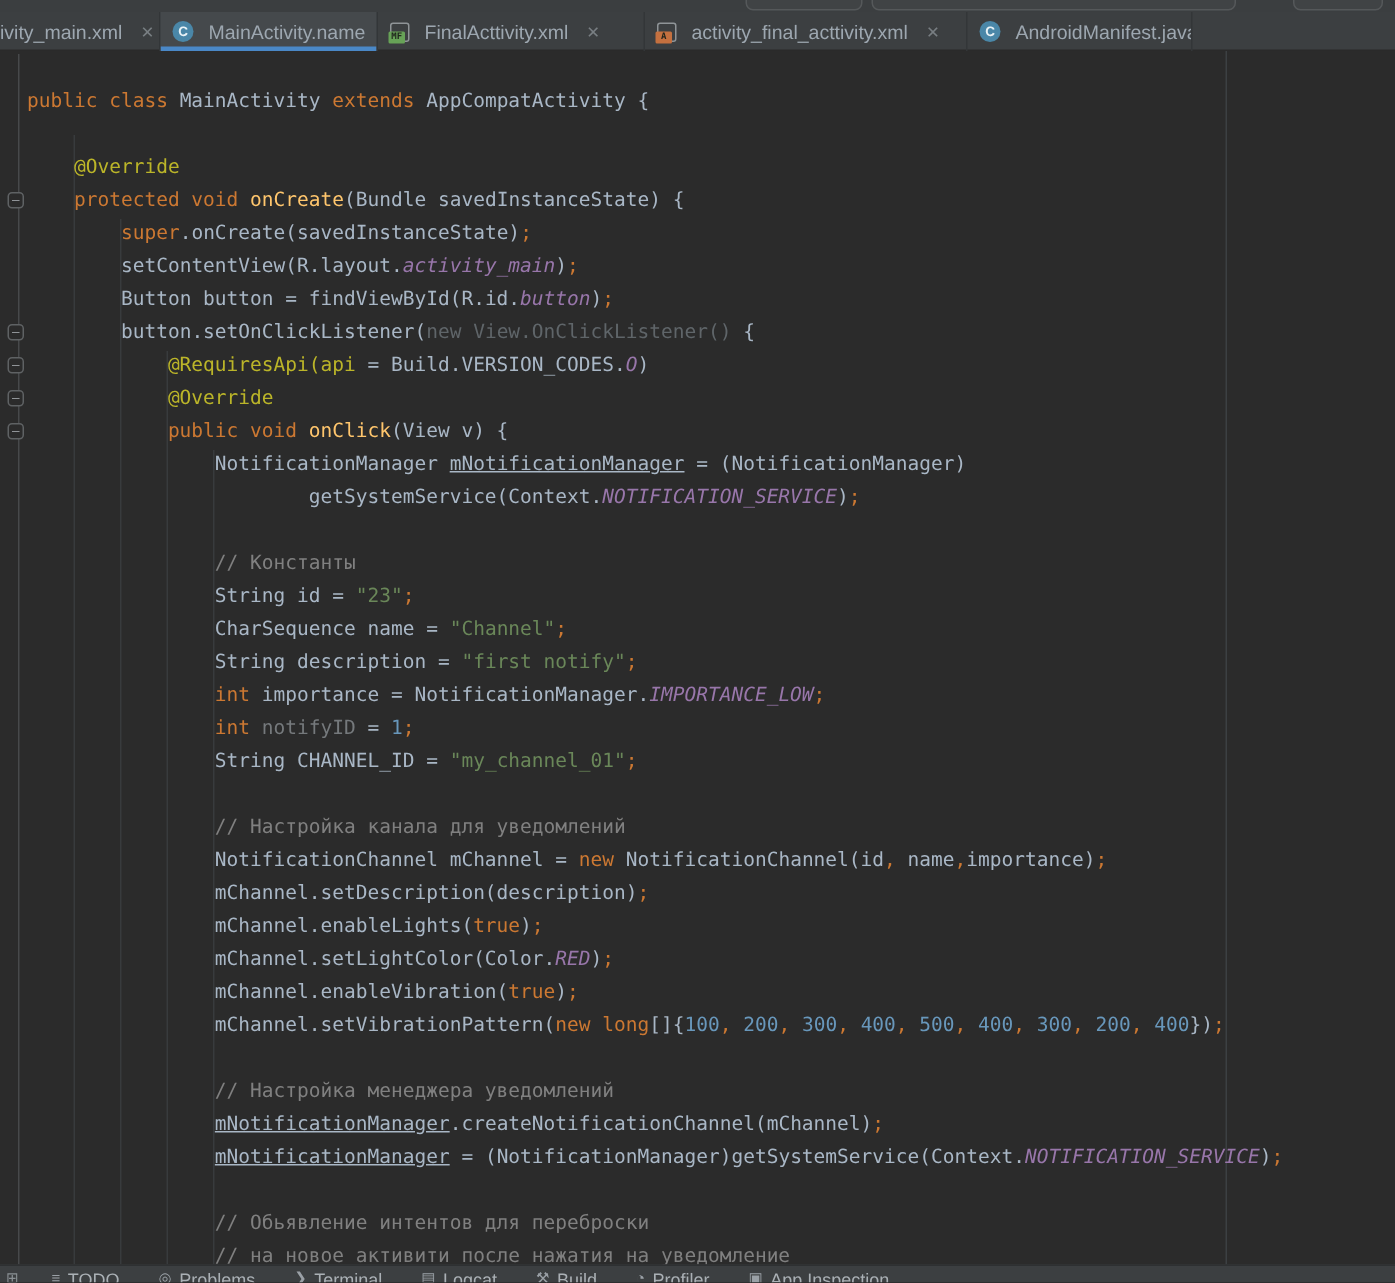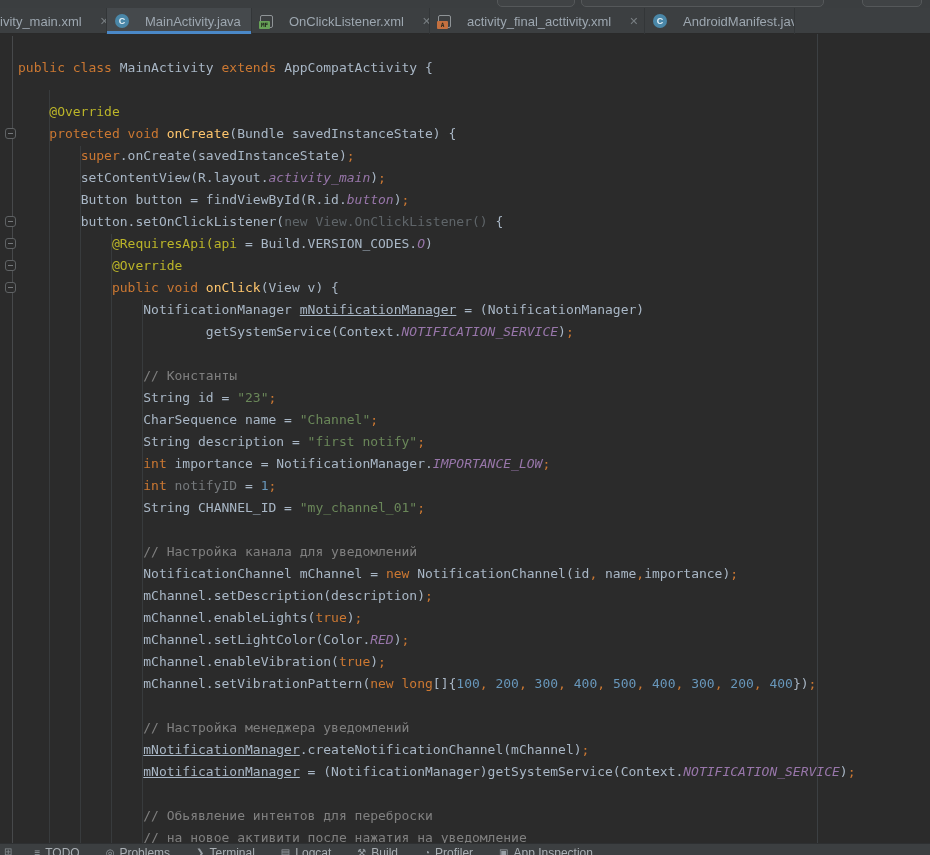--- a/index.html
+++ b/index.html
@@ -5,21 +5,21 @@
   * { margin:0; padding:0; box-sizing:border-box; }
   html,body { width:930px; height:855px; overflow:hidden; }
   body { background:#2b2b2b; font-family:"Liberation Sans", sans-serif; position:relative; }
 
   
   .top-strip { position:absolute; left:0; top:0; width:930px; height:8px; background:#3b3e40; overflow:hidden; z-index:5; }
   .btn-group { position:absolute; top:-9px; height:16px; border:1px solid #55585a; border-radius:5px; background:#404345; }
 
   
   .tab-bar { position:absolute; left:0; top:8px; width:930px; height:26px; background:#3c3f41; border-bottom:1px solid #2a2a2a; display:flex; z-index:4; }
-  .tab { position:relative; height:26px; display:flex; align-items:center; gap:16px; padding:0 8px; border-right:1px solid #333638; overflow:hidden; cursor:default; }
+  .tab { position:relative; height:26px; display:flex; align-items:center; gap:10px; padding:0 8px; border-right:1px solid #333638; overflow:hidden; cursor:default; }
   .tab .label { font-size:13px; color:#9da7b0; white-space:nowrap; }
   .tab.active { background:#45494c; }
   .tab.active::after { content:""; position:absolute; left:0; right:0; bottom:0; height:3px; background:#4a88c7; }
   .tab .close { font-size:11px; color:#787e82; margin-left:2px; }
   .tab.first { padding-left:0; }
 
   .icon-class { width:14px; height:14px; min-width:14px; border-radius:50%; background:#4a87a8; color:#e8f2f6; font-size:9px; font-weight:bold; display:flex; align-items:center; justify-content:center; }
   .icon-file { width:13px; height:13px; min-width:13px; position:relative; border:1px solid #8f9497; border-radius:2px; background:#3c3f41; }
   .icon-file .badge { position:absolute; left:-2px; bottom:-2px; width:11px; height:8px; border-radius:1px; color:#20251d; font-size:6px; font-weight:bold; line-height:8px; text-align:center; font-family:"DejaVu Sans Mono", monospace; }
   .badge.green { background:#67a257; }
@@ -53,28 +53,28 @@
   <div class="btn-group" style="left:862px; width:60px;"></div>
 </div>
 
 <div class="tab-bar" id="tabBar">
     <div class="tab first" style="width: 107px;">
       <span class="label">ivity_main.xml</span>
       <span class="close">✕</span>
     </div>
     <div class="tab active" style="width: 145px;">
       <span class="icon-class">C</span>
-      <span class="label">MainActivity.java</span>
+      <span class="label">MainActivity.name</span>
       <span class="close">✕</span>
     </div>
     <div class="tab" style="width: 178px;">
       <span class="icon-file">
         <span class="badge green">MF</span>
       </span>
-      <span class="label">OnClickListener.xml</span>
+      <span class="label">FinalActtivity.xml</span>
       <span class="close">✕</span>
     </div>
     <div class="tab" style="width: 215px;">
       <span class="icon-file">
         <span class="badge orange">A</span>
       </span>
       <span class="label">activity_final_acttivity.xml</span>
       <span class="close">✕</span>
     </div>
     <div class="tab" style="width: 150px;">

